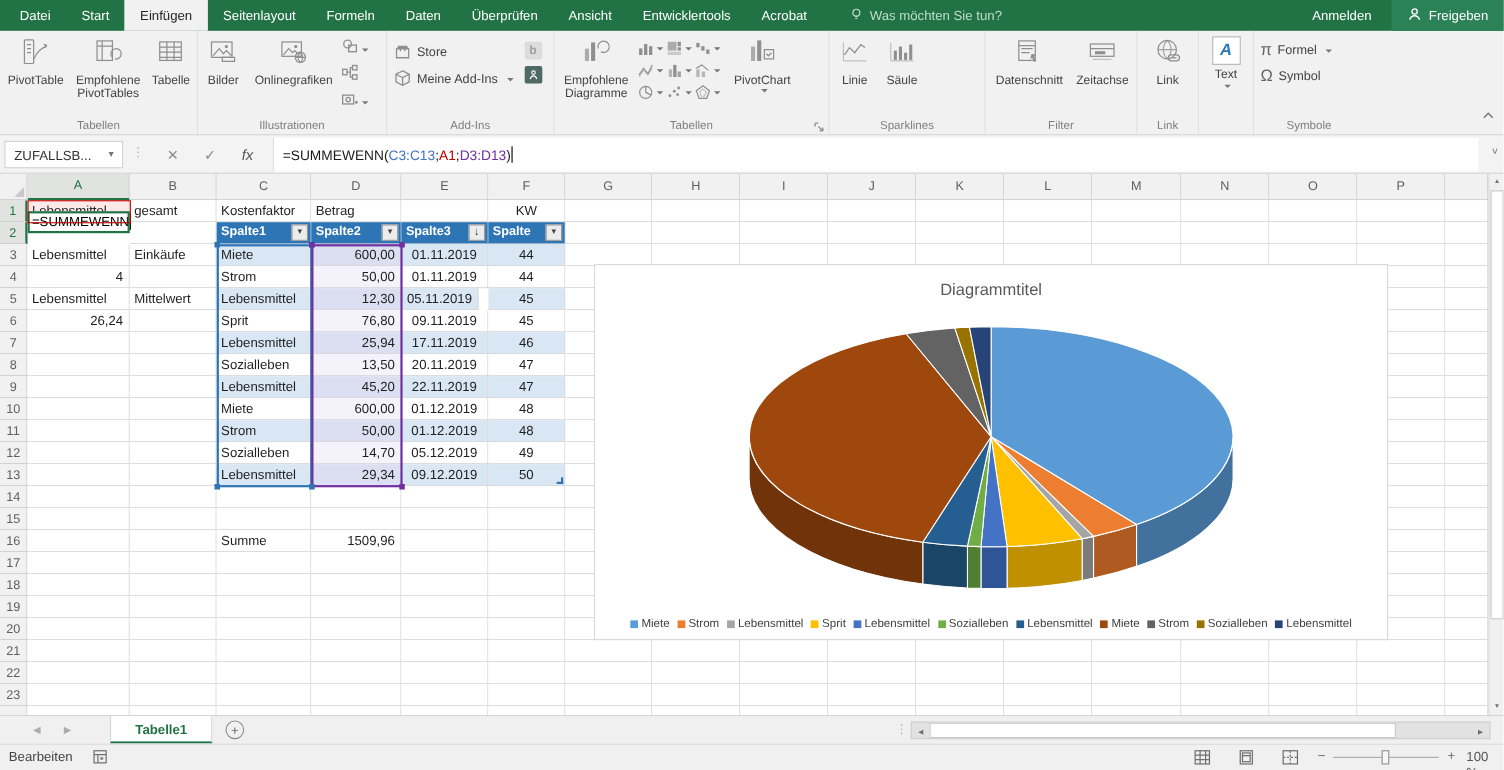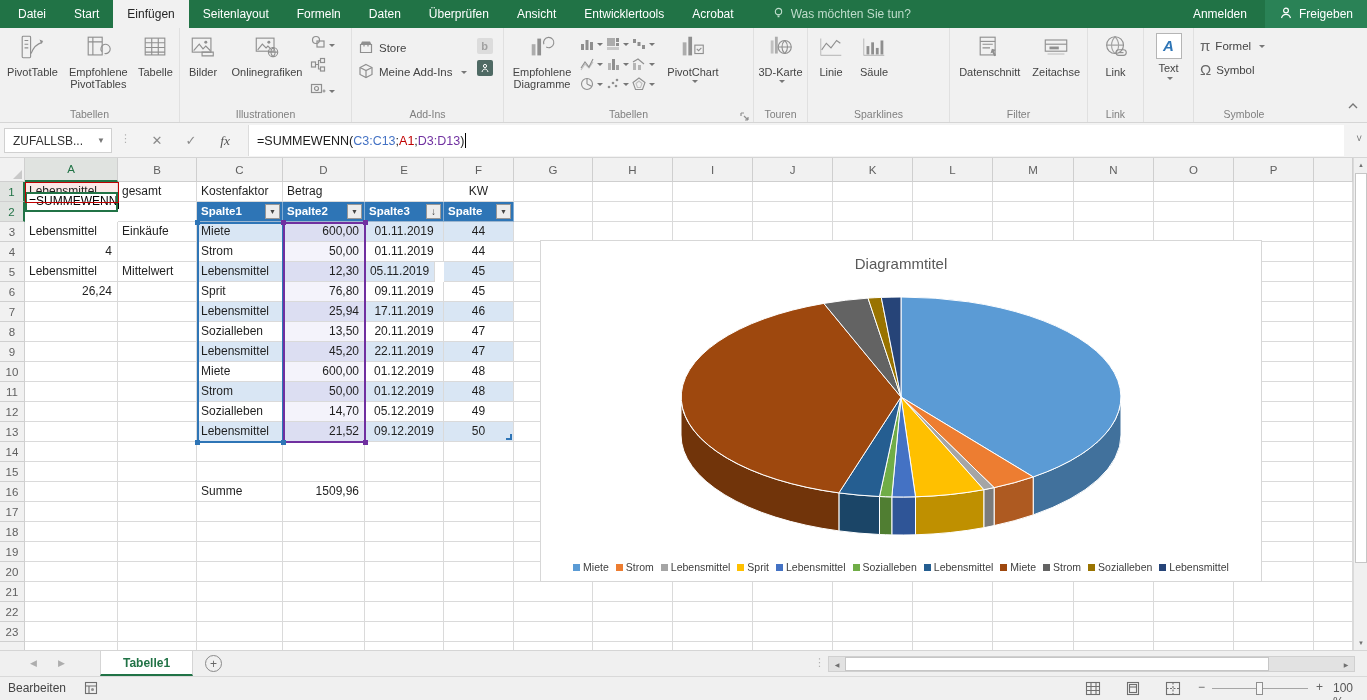--- a/index.html
+++ b/index.html
@@ -35,21 +35,21 @@
 #ribcollapse svg{width:12px;height:12px;stroke:#777;fill:none;stroke-width:1.4}
 .textA{width:26px;height:26px;border:1px solid #b5b5b5;background:#fff;color:#2e75b6;font-weight:bold;font-size:15px;display:flex;align-items:center;justify-content:center;font-style:italic}
 .bigglyph{font-size:15px;color:#666;line-height:16px}
 
 
 #fbar{position:absolute;left:0;top:123px;width:1367px;height:35px;background:#f3f3f3;border-bottom:1px solid #d5d5d5;z-index:18}
 #namebox{position:absolute;left:4px;top:5px;width:108px;height:25px;background:#fff;border:1px solid #d0d0d0;font-size:12px;color:#333;display:flex;align-items:center;padding-left:8px;gap:6px}
 #namebox .nbdrop{margin-left:auto;margin-right:6px;color:#777;font-size:9px}
 #fbtns{position:absolute;left:140px;top:5px;height:25px;display:flex;align-items:center;gap:0}
 .fbtn2{width:34px;text-align:center;color:#8a8a8a;font-size:13px}
-#fxg{font-family:Liberation Serif, serif;font-style:italic;color:#555;font-size:13.5px}
+#fxg{font-family:Liberation Sans, sans-serif;font-style:italic;color:#555;font-size:13.5px}
 #formula-field{position:absolute;left:248px;top:2px;width:1096px;height:31px;background:#fff;border-left:1px solid #dcdcdc;font-size:12.5px;display:flex;align-items:center;padding-left:8px;white-space:pre}
 #fexpand{position:absolute;right:5px;top:10px;color:#777;font-size:10px}
 .caret{display:inline-block;width:1px;height:15px;background:#000;margin-left:1px;vertical-align:middle}
 .dots{color:#b0b0b0;font-size:11px;letter-spacing:1px}
 #fdots{position:absolute;left:120px;top:9px}
 
 
 #gridarea{position:absolute;left:0;top:158px;width:1353px;height:492px;overflow:hidden;background:#fff;z-index:1}
 .chdr,.rhdr,.corner{position:absolute;background:#f1f1f1;border-right:1px solid #cfcfcf;border-bottom:1px solid #cfcfcf;font-size:11.5px;color:#5f5f5f;display:flex;align-items:center;justify-content:center}
 .chdr.hl,.rhdr.hl{background:#e0e3e0;color:#217346}
@@ -348,35 +348,20 @@
         <span class="bl">PivotChart</span>
         <span class="cr" style="margin-top:2px"></span>
       </div>
     </div>
     <div class="rgl">Tabellen</div>
     <span class="dlg"><svg viewBox="0 0 11 11">
           <path d="M2 2h3M2 2v3M5 5l4 4M9 9h-3M9 9V6"></path>
         </svg></span>
   </div>
 
-  <div class="rg" style="width:54px">
-    <div class="rgb" style="justify-content:center">
-      <div class="bb" style="width:48px">
-        <span class="ic"><svg viewBox="0 0 30 30">
-              <rect x="4" y="8" width="3" height="14" class="f" opacity=".5"></rect>
-              <rect x="8.5" y="4" width="3" height="18" class="f" opacity=".7"></rect>
-              <circle cx="19" cy="15" r="7"></circle>
-              <path d="M12 15h14M19 8c-4 4-4 10 0 14M19 8c4 4 4 10 0 14"></path>
-            </svg></span>
-        <span class="bl">3D-Karte</span>
-        <span class="cr" style="margin-top:2px"></span>
-      </div>
-    </div>
-    <div class="rgl">Touren</div>
-  </div>
 
   <div class="rg" style="width:142px">
     <div class="rgb">
       <div class="bb" style="width:42px">
         <span class="ic"><svg viewBox="0 0 30 30">
               <path d="M4 6v18M4 24h22" opacity=".5"></path>
               <path d="M5 18l5-7 5 5 6-8 4 3"></path>
             </svg></span>
         <span class="bl">Linie</span>
       </div>
@@ -731,21 +716,21 @@
     <div class="cell" style="left:833px;top:244px;width:80px;height:20px"></div>
     <div class="cell" style="left:913px;top:244px;width:80px;height:20px"></div>
     <div class="cell" style="left:993px;top:244px;width:81px;height:20px"></div>
     <div class="cell" style="left:1074px;top:244px;width:80px;height:20px"></div>
     <div class="cell" style="left:1154px;top:244px;width:80px;height:20px"></div>
     <div class="cell" style="left:1234px;top:244px;width:80px;height:20px"></div>
     <div class="cell" style="left:1314px;top:244px;width:39px;height:20px"></div>
     <div class="cell" style="left:25px;top:264px;width:93px;height:20px"></div>
     <div class="cell" style="left:118px;top:264px;width:79px;height:20px"></div>
     <div class="cell bA" style="left:197px;top:264px;width:86px;height:20px">Lebensmittel</div>
-    <div class="cell dbA ar" style="left:283px;top:264px;width:82px;height:20px">21,52</div>
+    <div class="cell dbA ar" style="left:283px;top:264px;width:82px;height:20px">29,34</div>
     <div class="cell bA ac" style="left:365px;top:264px;width:79px;height:20px">09.12.2019</div>
     <div class="cell bA ac" style="left:444px;top:264px;width:70px;height:20px">50</div>
     <div class="cell" style="left:514px;top:264px;width:79px;height:20px"></div>
     <div class="cell" style="left:593px;top:264px;width:80px;height:20px"></div>
     <div class="cell" style="left:673px;top:264px;width:80px;height:20px"></div>
     <div class="cell" style="left:753px;top:264px;width:80px;height:20px"></div>
     <div class="cell" style="left:833px;top:264px;width:80px;height:20px"></div>
     <div class="cell" style="left:913px;top:264px;width:80px;height:20px"></div>
     <div class="cell" style="left:993px;top:264px;width:81px;height:20px"></div>
     <div class="cell" style="left:1074px;top:264px;width:80px;height:20px"></div>

